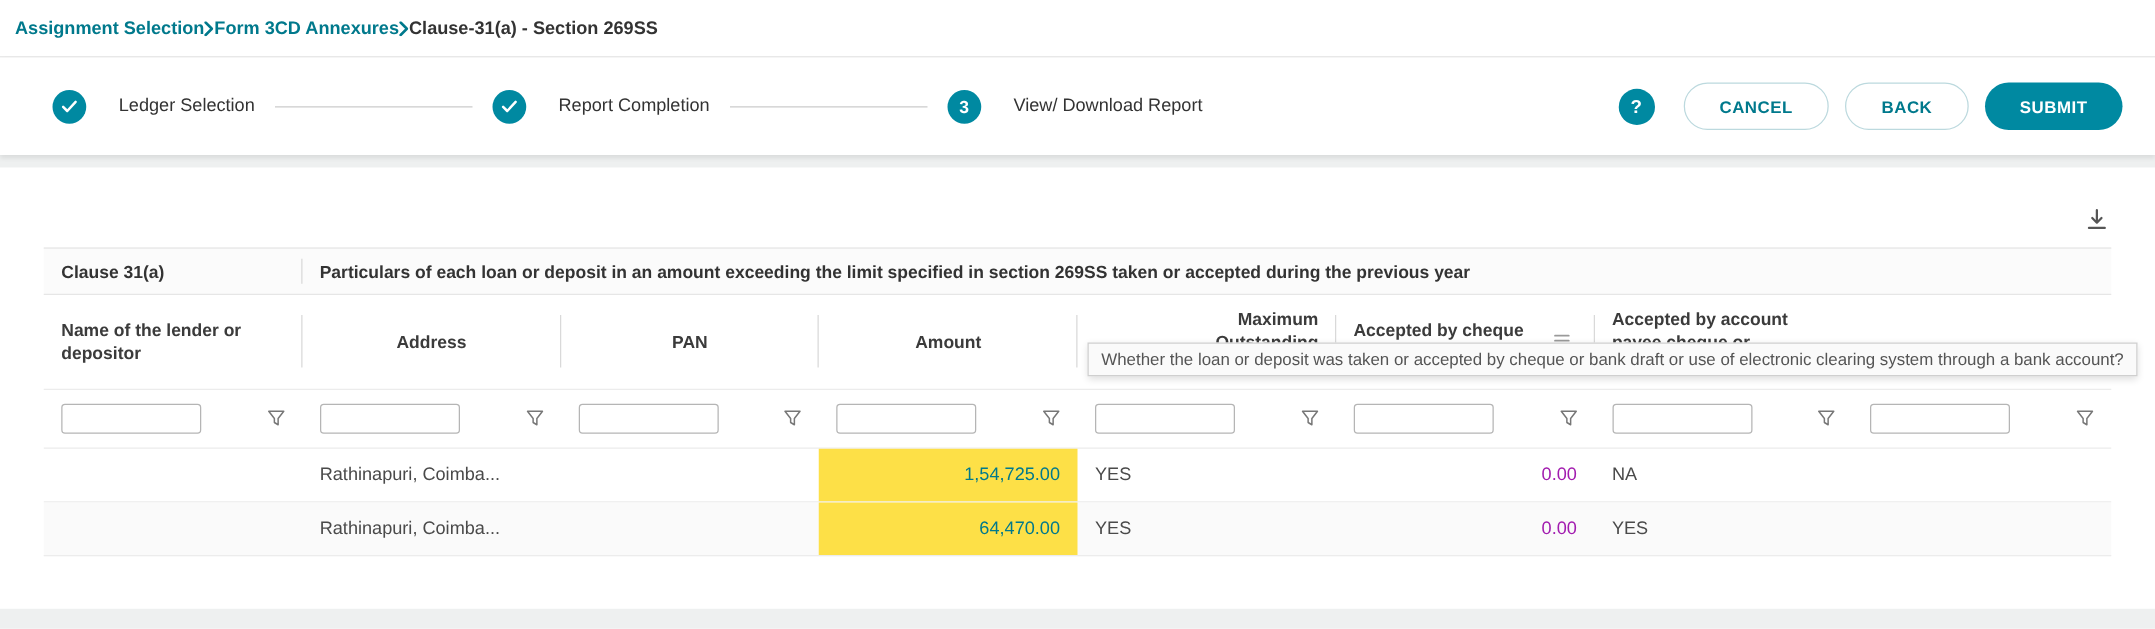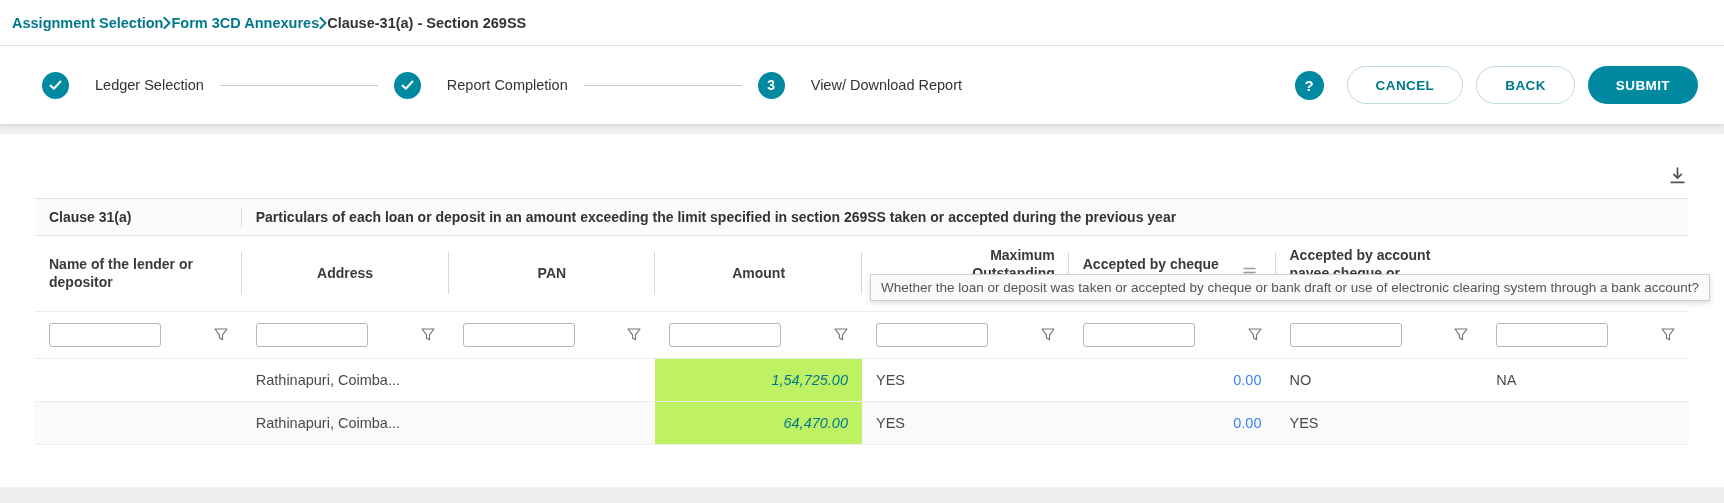--- a/index.html
+++ b/index.html
@@ -47,22 +47,22 @@
   .hdr-menu { display:flex; align-items:center; gap:10px; }
 
   .filter-row { border-bottom:1px solid #ececec; }
   .filter-row .cell { display:flex; align-items:center; justify-content:space-between; padding:10px 14px; height:46px; }
   .filter-input { width:112px; height:24px; border:1px solid #b5b5b5; border-radius:3px; font-family:inherit; font-size:13px; padding:0 6px; outline:none; }
   .funnel { cursor:pointer; display:flex; align-items:center; }
 
   .data-row { border-bottom:1px solid #ececec; }
   .data-row .cell { padding:0 14px; font-size:14.5px; color:#4a4a4a; display:flex; align-items:center; height:42px; }
   .data-row.alt { background:#fafafa; }
-  .cell.amount { justify-content:flex-end; color:#00798c; background:#bef264;font-style:italic; }
-  .cell.num { justify-content:flex-end; color:#3b82f6; }
+  .cell.amount { justify-content:flex-end; color:#00798c; background:#fde047; }
+  .cell.num { justify-content:flex-end; color:#a21caf; }
 
   
   .tooltip { position:absolute; top:140px; right:14px; background:#fafafa; border:1px solid #cfcfcf; box-shadow:0 2px 6px rgba(0,0,0,.14); padding:5px 10px; font-size:13.5px; color:#555; white-space:nowrap; z-index:5; }
 </style>
 </head>
 <body>
 
 <div class="breadcrumb-bar">
   <span class="crumb">Assignment Selection</span>
   <span class="chev">
@@ -225,21 +225,20 @@
       </div>
     </div>
 
     <div class="trow data-row">
       <div class="cell"></div>
       <div class="cell">Rathinapuri, Coimba...</div>
       <div class="cell"></div>
       <div class="cell amount">1,54,725.00</div>
       <div class="cell">YES</div>
       <div class="cell num">0.00</div>
-      <div class="cell">NO</div>
       <div class="cell">NA</div>
     </div>
 
     <div class="trow data-row alt">
       <div class="cell"></div>
       <div class="cell">Rathinapuri, Coimba...</div>
       <div class="cell"></div>
       <div class="cell amount">64,470.00</div>
       <div class="cell">YES</div>
       <div class="cell num">0.00</div>

